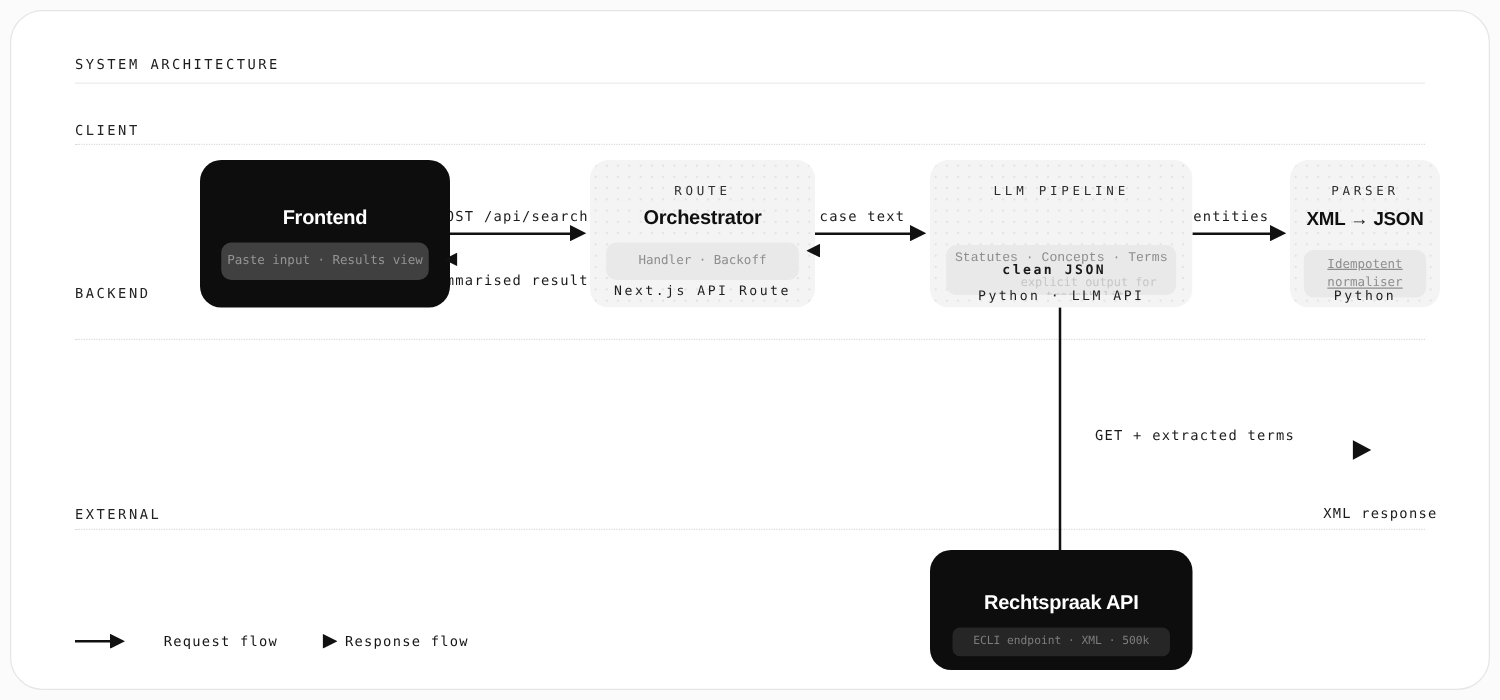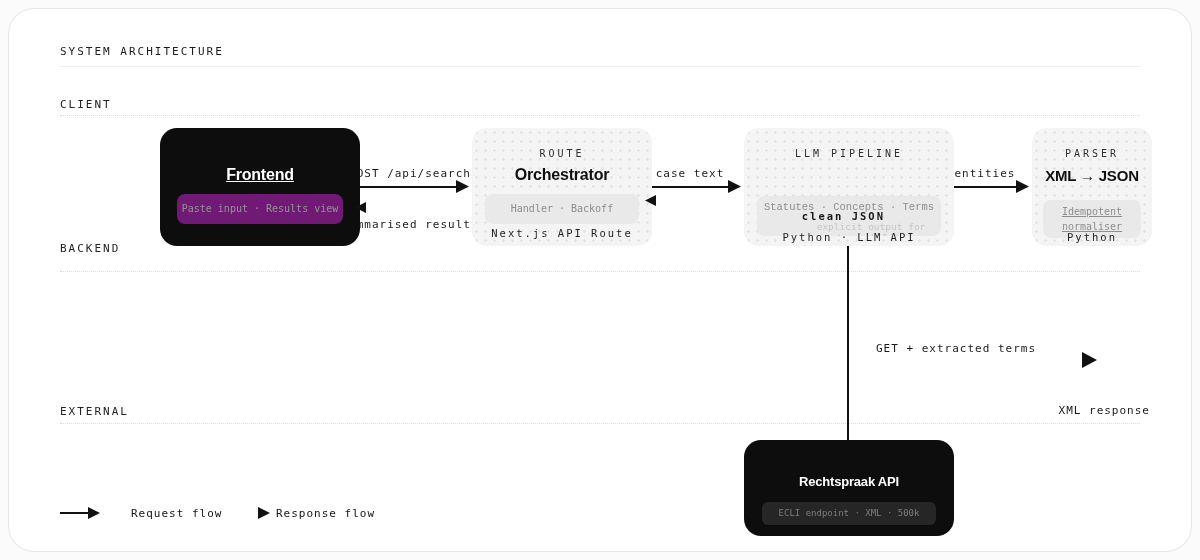--- a/index.html
+++ b/index.html
@@ -54,21 +54,21 @@
   .node-title.light { color: #101010; }
 
   .kicker {
     position: absolute; left: 0; right: 0; top: 20px; text-align: center;
     font-size: 10px; letter-spacing: 3px; color: #2e2e2e;
   }
 
   .badge {
     position: absolute; border-radius: 8px; text-align: center; overflow: hidden;
   }
-  .badge.on-dark { background: #701a75; color: #949494; }
+  .badge.on-dark { background: #404040; color: #949494; }
   .badge.on-light { background: #e9e9e9; color: #8e8e8e; }
 
   .caption {
     position: absolute; left: 0; right: 0; text-align: center;
     font-size: 10.5px; letter-spacing: 2px; color: #1f1f1f;
   }
 
   
   .edge-label {
     position: absolute; z-index: 1;
@@ -100,21 +100,21 @@
 
 <div id="stage">
   <div class="card"></div>
 
   <div class="abs mono doc-title">SYSTEM ARCHITECTURE</div>
   <div class="abs title-rule"></div>
 
   <div class="abs mono lane-label" style="top:98px">CLIENT</div>
   <div class="abs lane-rule" style="top:115px"></div>
 
-  <div class="abs mono lane-label" style="top:242px">BACKEND</div>
+  <div class="abs mono lane-label" style="top:228px">BACKEND</div>
   <div class="abs lane-rule" style="top:271px"></div>
 
   <div class="abs mono lane-label" style="top:405px">EXTERNAL</div>
   <div class="abs lane-rule" style="top:423px"></div>
 
   <div class="edge-label" style="left:330px; top:167px; width:160px;">POST /api/search</div>
   <div class="edge-label" style="left:320px; top:218px; width:180px;">Summarised results</div>
   <div class="edge-label" style="left:628px; top:167px; width:124px;">case text</div>
   <div class="edge-label" style="left:925px; top:167px; width:120px;">entities</div>
   <div class="edge-label" style="left:876px; top:342px; text-align:left;">GET + extracted terms</div>
@@ -131,21 +131,21 @@
 
   <div class="head head-left above-node" style="left:355px; top:202px; width:11px; height:11px;"></div>
   <div class="head head-left above-node" style="left:645px; top:195px; width:11px; height:11px;"></div>
   <div class="head head-right" style="left:1082px; top:352px; width:15px; height:16px;"></div>
 
   <div class="edge-line" style="left:847px; top:246px; width:2px; height:194px;"></div>
 
   <div class="overlay-label mono" style="left:785px; top:210px; width:100px;">clean JSON</div>
 
   <div class="node node-dark" style="left:160px; top:128px; width:200px; height:118px;">
-    <div class="node-title dark" style="top:38px; font-size:16px;text-decoration:underline;">Frontend</div>
+    <div class="node-title dark" style="top:38px; font-size:16px;">Frontend</div>
     <div class="badge on-dark mono" style="left:17px; right:17px; top:66px; height:30px; line-height:30px; font-size:10px;">Paste input · Results view</div>
   </div>
 
   <div class="node node-light" style="left:472px; top:128px; width:180px; height:118px;">
     <div class="kicker mono">ROUTE</div>
     <div class="node-title light" style="top:38px; font-size:16px;">Orchestrator</div>
     <div class="badge on-light mono" style="left:13px; right:13px; top:66px; height:30px; line-height:30px; font-size:10px;">Handler · Backoff</div>
     <div class="caption mono" style="bottom:7px;">Next.js API Route</div>
   </div>
 
@@ -162,21 +162,21 @@
     <div class="kicker mono">PARSER</div>
     <div class="node-title light" style="top:39px; font-size:15px;">XML → JSON</div>
     <div class="badge on-light mono" style="left:11px; right:11px; top:72px; height:38px; font-size:10px; line-height:15px; padding-top:4px;text-decoration:underline;">
       <div>Idempotent</div>
       <div>normaliser</div>
     </div>
     <div class="caption mono" style="bottom:3px;">Python</div>
   </div>
 
   <div class="node node-dark" style="left:744px; top:440px; width:210px; height:96px;">
-    <div class="node-title dark" style="top:34px; font-size:13px;">Rechtspraak API</div>
+    <div class="node-title dark" style="top:34px; font-size:16px;">Rechtspraak API</div>
     <div class="badge on-dark mono" style="left:18px; right:18px; top:62px; height:23px; line-height:23px; font-size:9px; background:#262626; color:#7d7d7d; border-radius:6px;">ECLI endpoint · XML · 500k records</div>
   </div>
 
   <div class="edge-line" style="left:60px; top:512px; width:28px; height:2px;"></div>
   <div class="head head-right" style="left:88px; top:507px; width:12px; height:12px;"></div>
   <div class="legend-label mono" style="left:106px; top:507px;padding-left:25px;">Request flow</div>
 
   <div class="head head-right" style="left:258px; top:507px; width:12px; height:12px;"></div>
   <div class="legend-label mono" style="left:276px; top:507px;">Response flow</div>
 </div>

